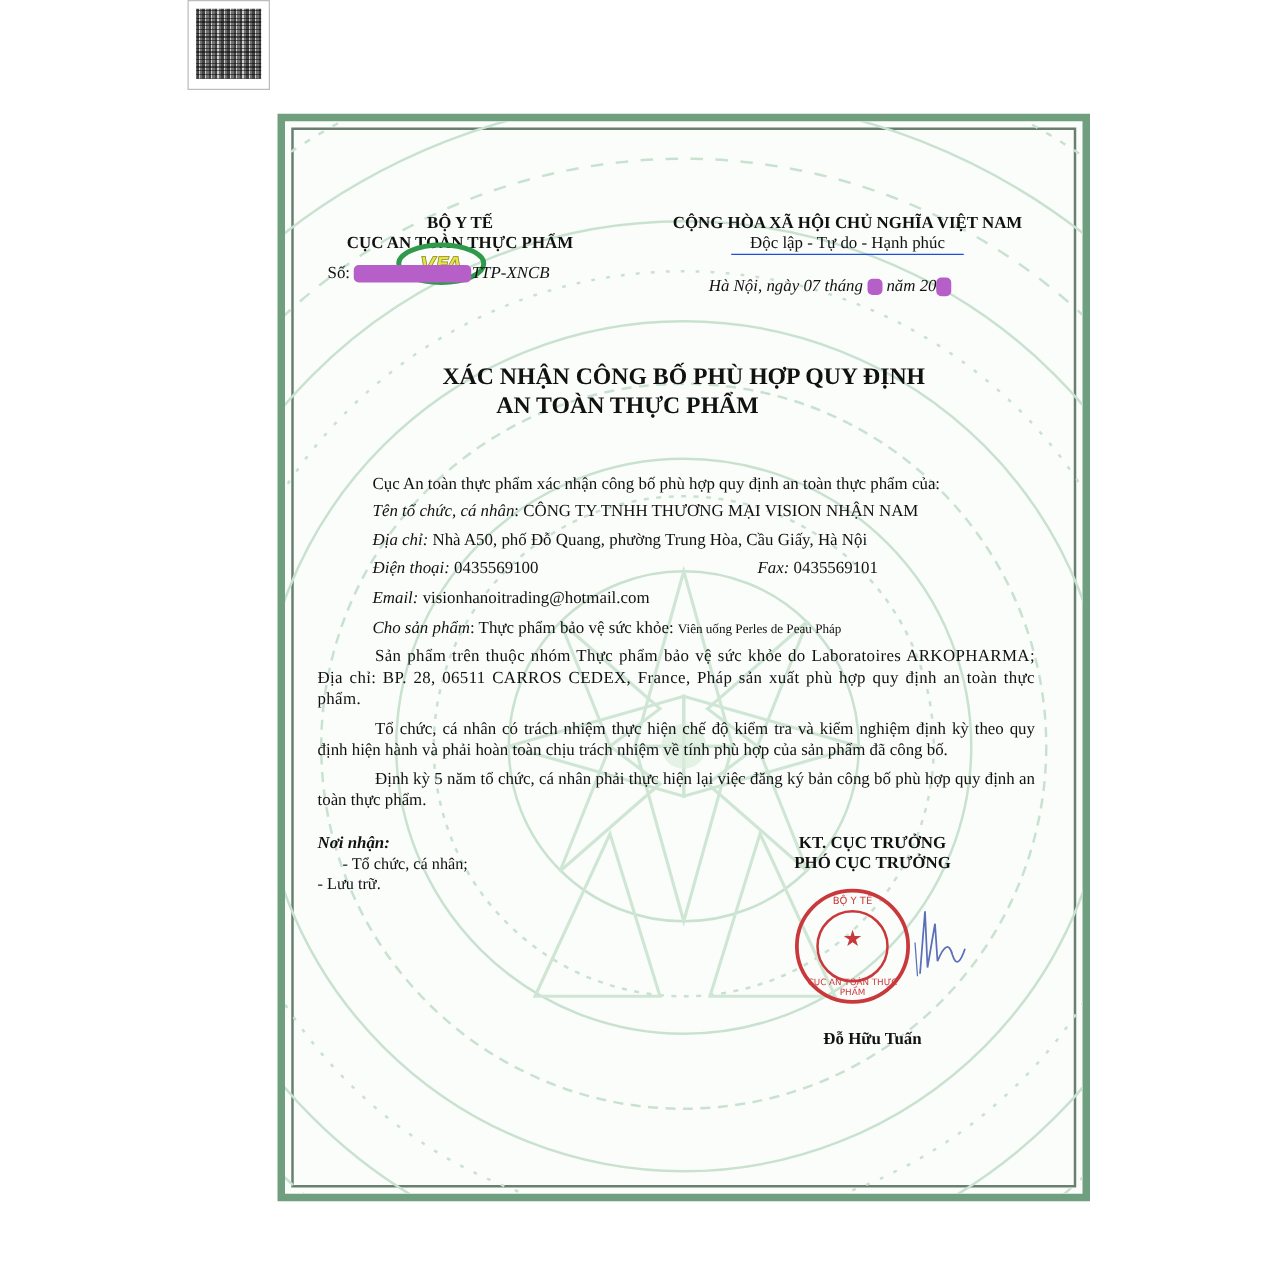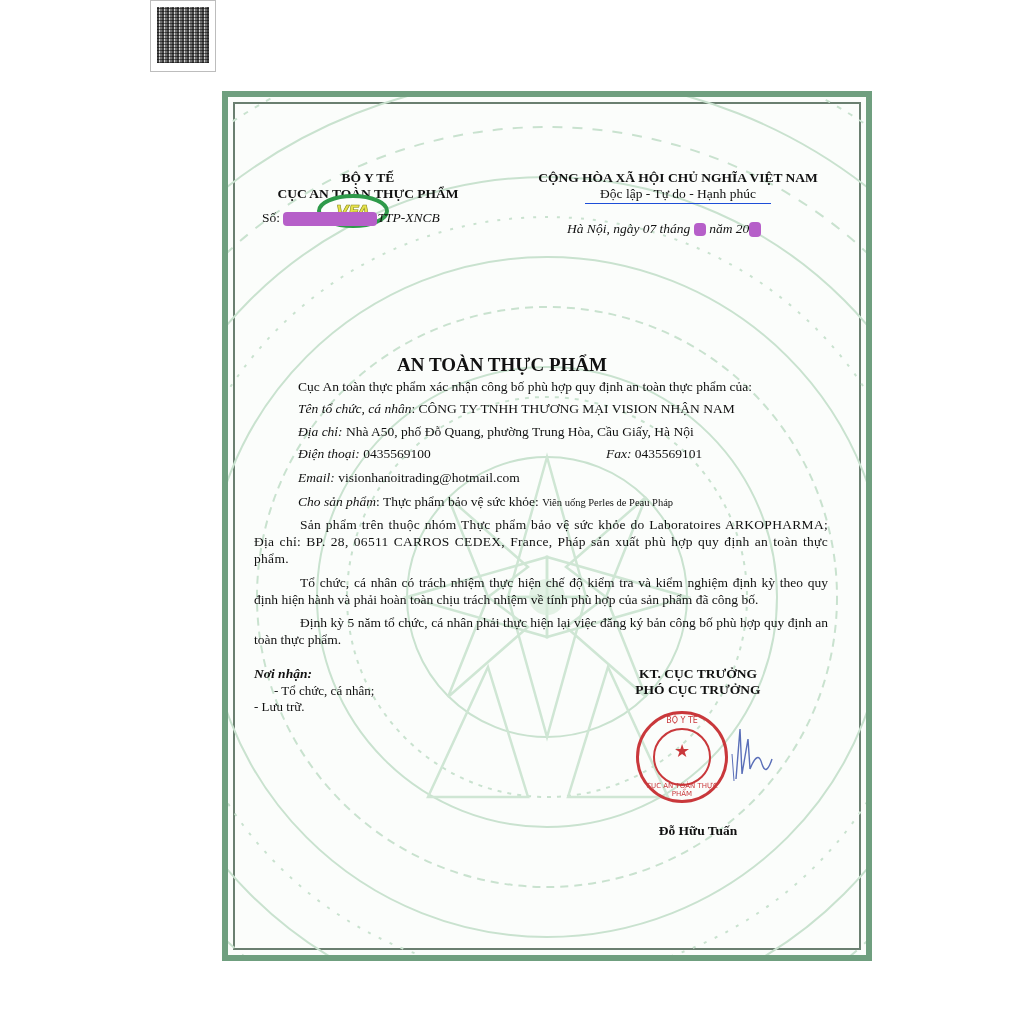--- a/index.html
+++ b/index.html
@@ -109,21 +109,22 @@
     </div>
 
     <div class="abs hdr b" style="left:290px; top:73px; width:320px;">CỘNG HÒA XÃ HỘI CHỦ NGHĨA VIỆT NAM</div>
     <div class="abs hdr" style="left:357px; top:89px; width:186px; border-bottom:1px solid #1d4ed8; padding-bottom:1px;">Độc lập - Tự do - Hạnh phúc</div>
     <div class="abs i" style="left:339px; top:124px; font-size:13.5px; white-space:nowrap;">
       <span>Hà Nội, ngày 07 tháng</span>
       <span class="redact" style="width:12px; height:13px;"></span>
       <span>năm 20</span><span class="redact" style="width:12px; height:15px;"></span>
     </div>
 
-    <div class="abs title" style="left:0; width:548px; top:216px;margin-top:40px;">AN TOÀN THỰC PHẨM</div>
+    <div class="abs title" style="left:0; width:638px; top:193px;">XÁC NHẬN CÔNG BỐ PHÙ HỢP QUY ĐỊNH</div>
+    <div class="abs title" style="left:0; width:548px; top:216px;">AN TOÀN THỰC PHẨM</div>
 
     <div class="abs body-line" style="left:70px; top:279px;">Cục An toàn thực phẩm xác nhận công bố phù hợp quy định an toàn thực phẩm của:</div>
     <div class="abs body-line" style="left:70px; top:301px;">
       <span class="i">Tên tổ chức, cá nhân</span><span>: CÔNG TY TNHH THƯƠNG MẠI VISION NHẬN NAM</span>
     </div>
     <div class="abs body-line" style="left:70px; top:324px;">
       <span class="i">Địa chỉ:</span><span> Nhà A50, phố Đỗ Quang, phường Trung Hòa, Cầu Giấy, Hà Nội</span>
     </div>
     <div class="abs body-line" style="left:70px; top:346px;">
       <span class="i">Điện thoại:</span><span> 0435569100</span>

